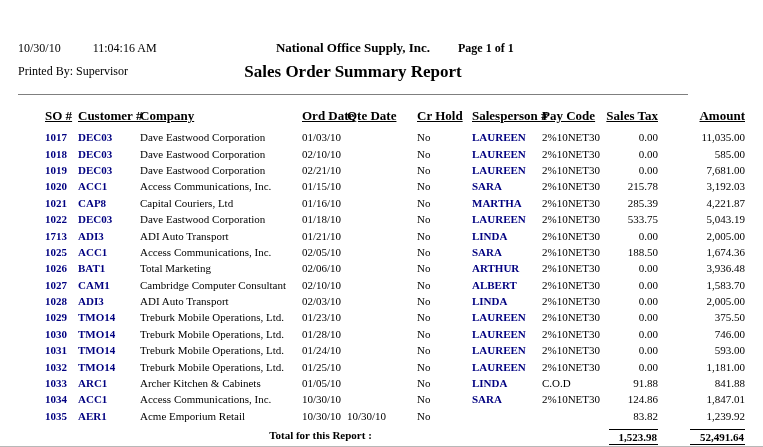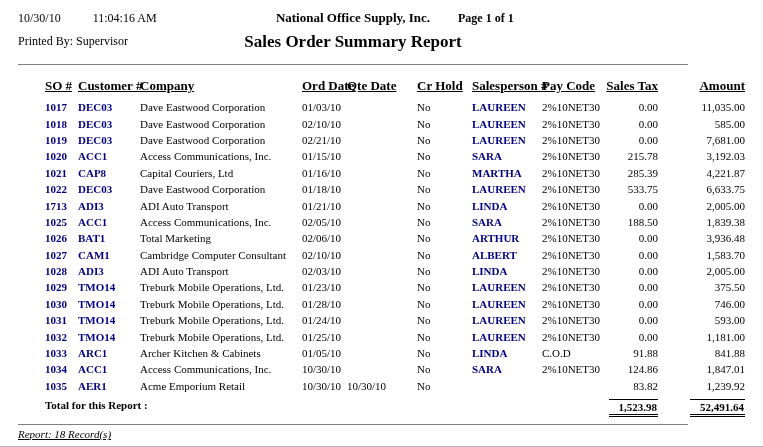--- a/index.html
+++ b/index.html
@@ -10,21 +10,21 @@
     font-family: "Liberation Serif", "DejaVu Serif", serif;
     overflow: hidden;
     border-bottom: 1px solid #b8b8b8;
   }
   .page { padding: 10px 18px 0 18px; position: relative; width: 706px; }
 
   
   .hdr-row1 { display: flex; align-items: baseline; font-size: 12px; }
   .hdr-left { width: 230px; display: flex; }
   .hdr-left .time { margin-left: 32px; }
-  .hdr-center { flex: 1; text-align: center; font-weight: bold; font-size: 13px; }
+  .hdr-center { flex: 1; text-align: center; font-weight: bold; font-size: 13px; margin-top: 30px; }
   .hdr-right { width: 230px; text-align: left; font-size: 12px; font-weight: bold; }
 
   .hdr-row2 { position: relative; height: 26px; margin-top: 6px; }
   .printed-by { font-size: 12px; position: absolute; left: 0; top: 2px; }
   .report-title {
     position: absolute; left: 0; right: 0; top: 0;
     text-align: center; font-weight: bold; font-size: 17px;
   }
   .rule {
     height: 2px; margin-top: 6px;
@@ -53,21 +53,21 @@
     height: 16.4px;
     vertical-align: middle;
     white-space: nowrap;
     overflow: hidden;
   }
   td.blue { color: #000080; font-weight: bold; }
 
   
   tfoot td { padding-top: 5px; vertical-align: top; }
   .total-label {
-    text-align: left;
+    text-align: center;
     font-weight: bold;
     padding-right: 10px;
     white-space: nowrap;
   }
   .total-val {
     display: inline-block;
     font-weight: bold;
     border-top: 1px solid #000;
     border-bottom: 3px double #000;
     padding: 1px 1px 1px 10px;
@@ -198,21 +198,21 @@
         <tr>
     <td class="blue">1022</td>
     <td class="blue">DEC03</td>
     <td>Dave Eastwood Corporation</td>
     <td>01/18/10</td>
     <td></td>
     <td>No</td>
     <td class="blue">LAUREEN</td>
     <td>2%10NET30</td>
     <td class="num">533.75</td>
-    <td class="num">6,633.75</td>
+    <td class="num">5,043.19</td>
   </tr>
         <tr>
     <td class="blue">1713</td>
     <td class="blue">ADI3</td>
     <td>ADI Auto Transport</td>
     <td>01/21/10</td>
     <td></td>
     <td>No</td>
     <td class="blue">LINDA</td>
     <td>2%10NET30</td>
@@ -222,21 +222,21 @@
         <tr>
     <td class="blue">1025</td>
     <td class="blue">ACC1</td>
     <td>Access Communications, Inc.</td>
     <td>02/05/10</td>
     <td></td>
     <td>No</td>
     <td class="blue">SARA</td>
     <td>2%10NET30</td>
     <td class="num">188.50</td>
-    <td class="num">1,839.38</td>
+    <td class="num">1,674.36</td>
   </tr>
         <tr>
     <td class="blue">1026</td>
     <td class="blue">BAT1</td>
     <td>Total Marketing</td>
     <td>02/06/10</td>
     <td></td>
     <td>No</td>
     <td class="blue">ARTHUR</td>
     <td>2%10NET30</td>

